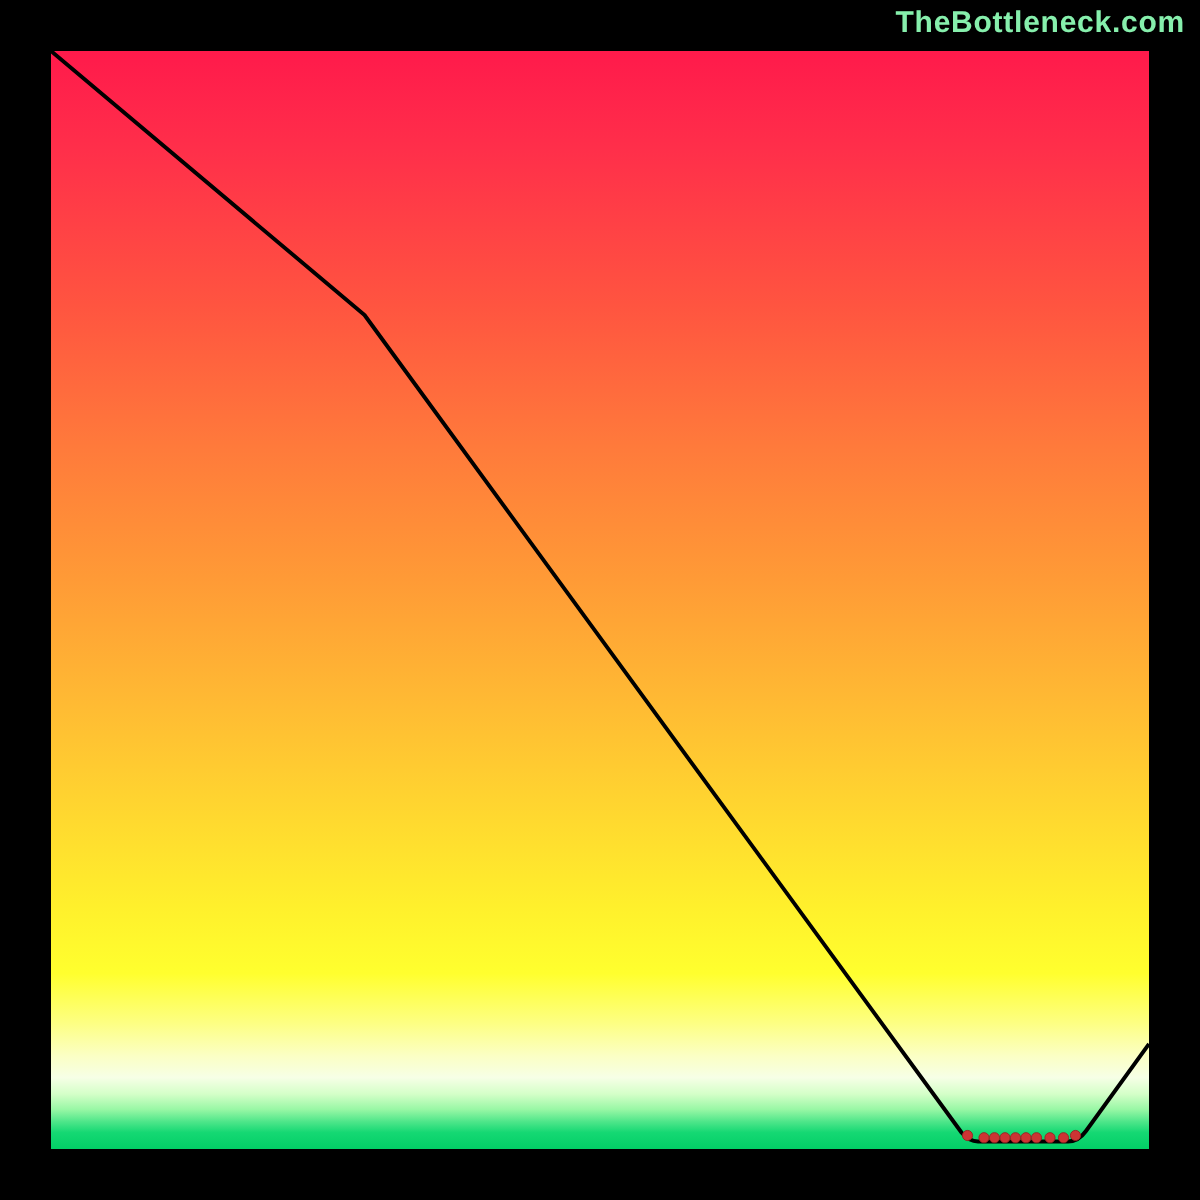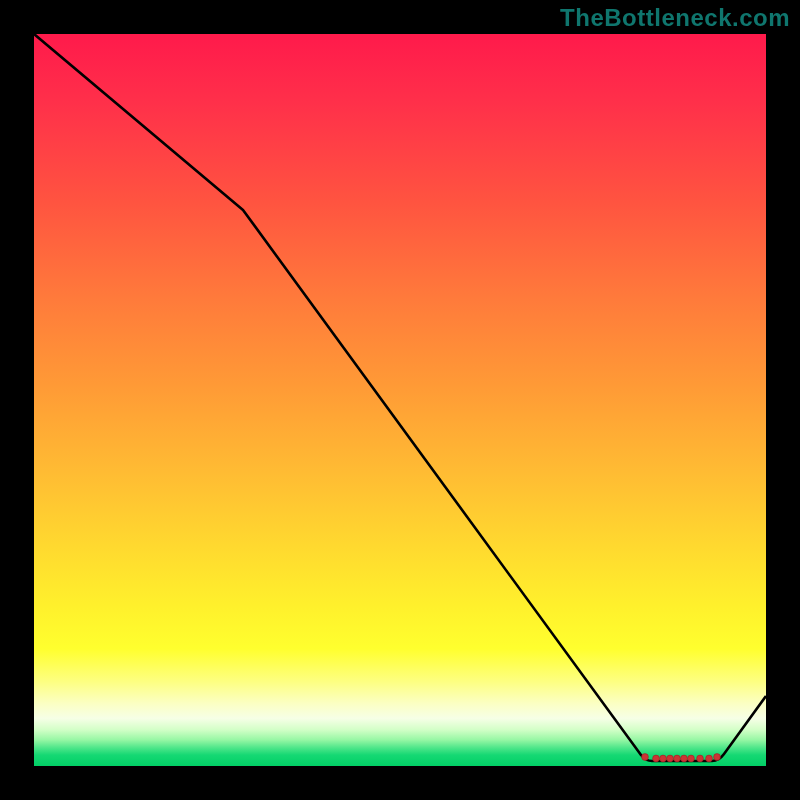--- a/index.html
+++ b/index.html
@@ -14,22 +14,22 @@
   .frame {
     position: relative;
     width: 800px;
     height: 800px;
     background: #000;
   }
   .watermark {
     position: absolute;
     top: 4px;
     right: 10px;
-    color: #0f766e;
-    font-size: 24px;
+    color: #86efac;
+    font-size: 20px;
     font-weight: 600;
     letter-spacing: 0.5px;
     user-select: none;
   }
   .plot {
     position: absolute;
     left: 34px;
     top: 34px;
     width: 732px;
     height: 732px;

